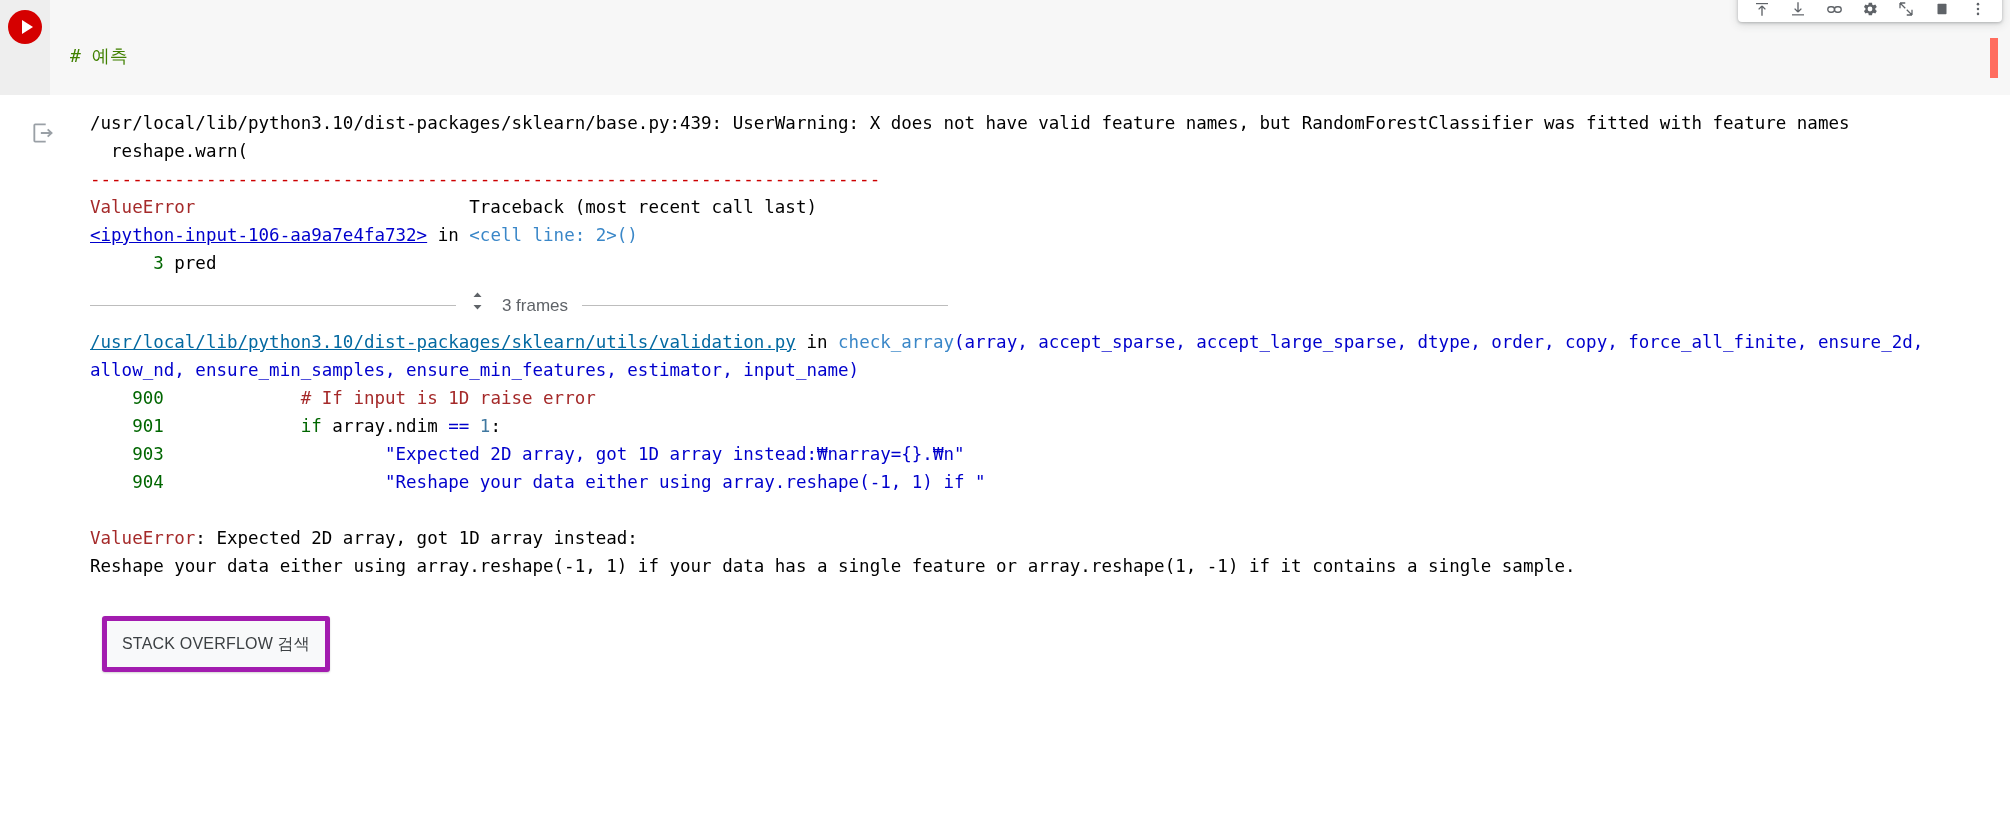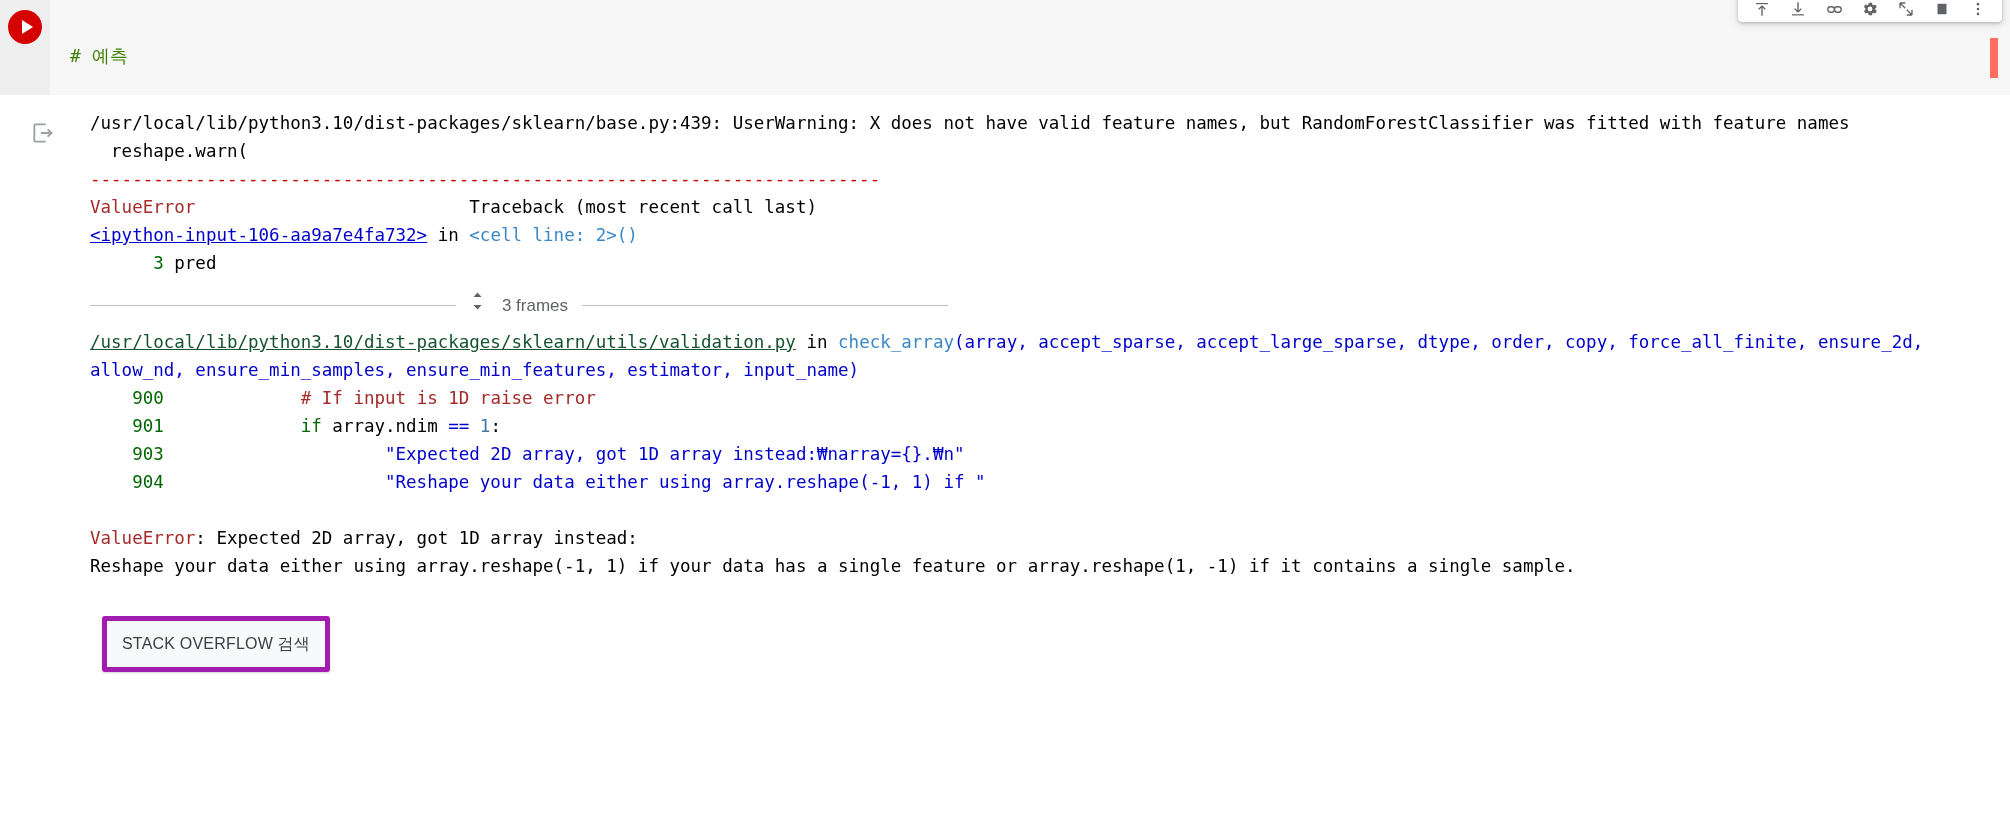--- a/index.html
+++ b/index.html
@@ -151,21 +151,21 @@
 
   .c-black   { color: #000000; }
   .c-err     { color: #a52a2a; }   
   .c-green   { color: #006600; }   
   .c-blue    { color: #0000cc; }   
   .c-ltblue  { color: #4078a0; }   
   .c-cyan    { color: #3a87c8; }
   .c-darkred { color: #a52a2a; }
 
   .link-blue {
-    color: #14532d;
+    color: #0369a1;
     text-decoration: underline;
     cursor: pointer;
   }
   .link-green {
     color: #0000cc;
     text-decoration: underline;
     cursor: pointer;
   }
   .sep-dash {
     color: #cc0000;

